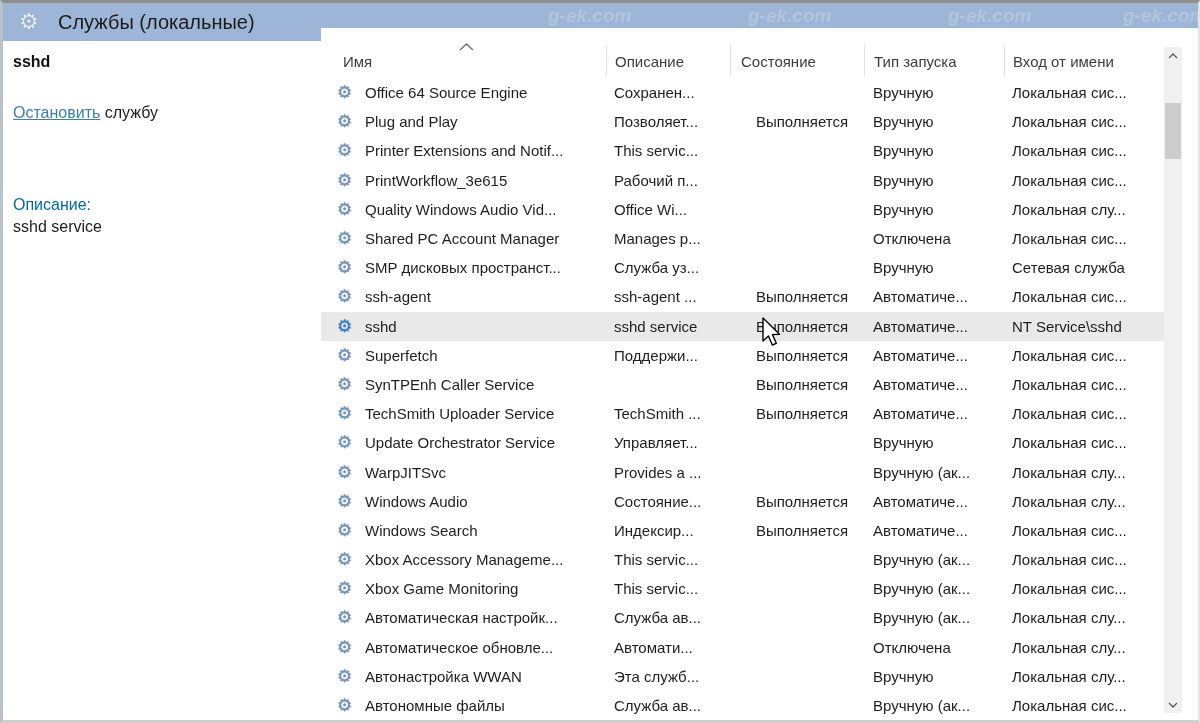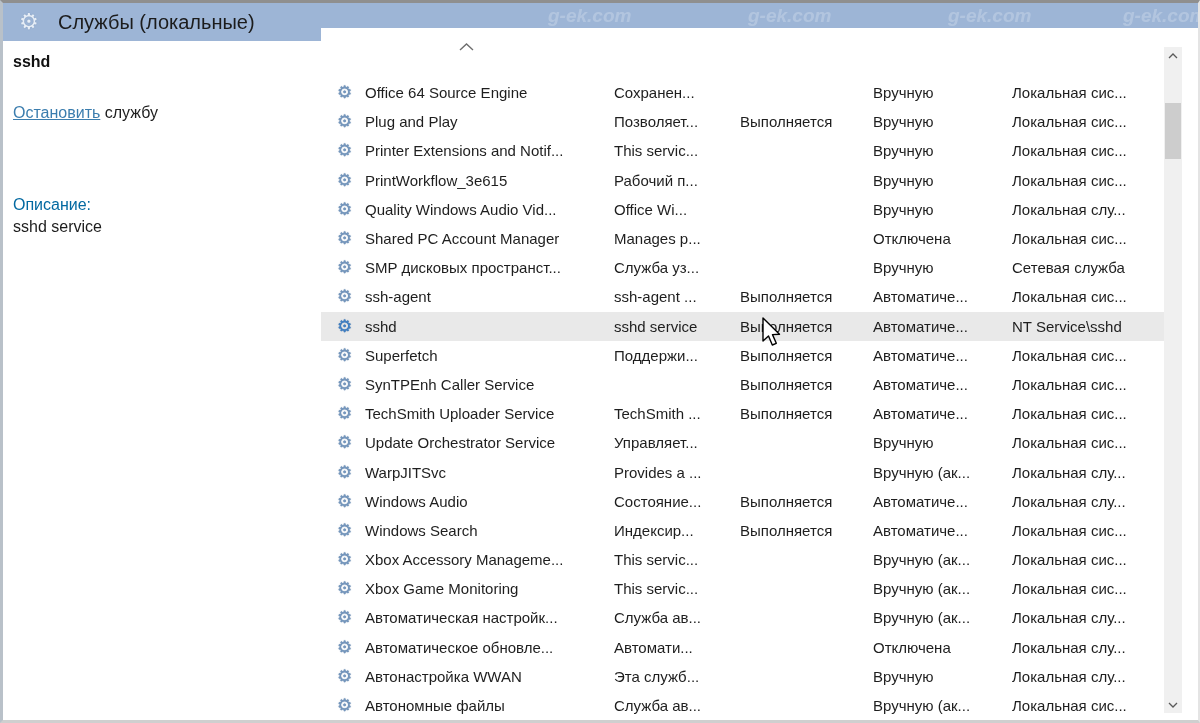--- a/index.html
+++ b/index.html
@@ -57,21 +57,21 @@
   .hc3 { width:134px; padding-left:10px; }
   .hc4 { width:140px; padding-left:9px;  }
   .hc5 { width:162px; padding-left:8px;  }
 
   .lv-rows { position:absolute; left:0; top:50px; width:845px; }
   .lv-row { display:flex; height:29.2px; align-items:center; font-size:15px; color:#1e1e1e; }
   .lv-row.selected { background:#e9e9e9; }
   .cell { overflow:hidden; white-space:nowrap; }
   .c-name   { width:285px; padding-left:16px; display:flex; align-items:center; }
   .c-desc   { width:124px; padding-left:8px;  }
-  .c-status { width:134px; padding-left:10px; }
+  .c-status { width:134px; padding-left:10px;text-align:center; }
   .c-start  { width:140px; padding-left:9px;  }
   .c-logon  { width:162px; padding-left:8px;  }
   .gear {
     font-size:17px; line-height:17px; width:22px; margin-right:6px;
     color:#7496bd; text-shadow:0 0 1px #54779e; flex:0 0 22px;
   }
   .lv-row.selected .gear { color:#3f7fc4; text-shadow:0 0 1px #2b5e94; }
 
   
   .scrollbar {
@@ -125,20 +125,27 @@
   </div>
 
   <div class="list-panel">
 
     <span class="sort-caret">
       <svg width="15" height="8" viewBox="0 0 15 8">
           <polyline points="1,7 7.5,1 14,7" fill="none" stroke="#6e6e6e" stroke-width="1.4"></polyline>
         </svg>
     </span>
 
+    <div class="lv-header">
+      <div class="hcell hc1">Имя</div>
+      <div class="hcell hc2">Описание</div>
+      <div class="hcell hc3">Состояние</div>
+      <div class="hcell hc4">Тип запуска</div>
+      <div class="hcell hc5">Вход от имени</div>
+    </div>
 
     <div class="lv-rows" id="rows">
   <div class="lv-row">
     <div class="cell c-name">
       <span class="gear">⚙</span>
       <span class="name-label">Office 64 Source Engine</span>
     </div>
     <div class="cell c-desc">Сохранен...</div>
     <div class="cell c-status"></div>
     <div class="cell c-start">Вручную</div>

